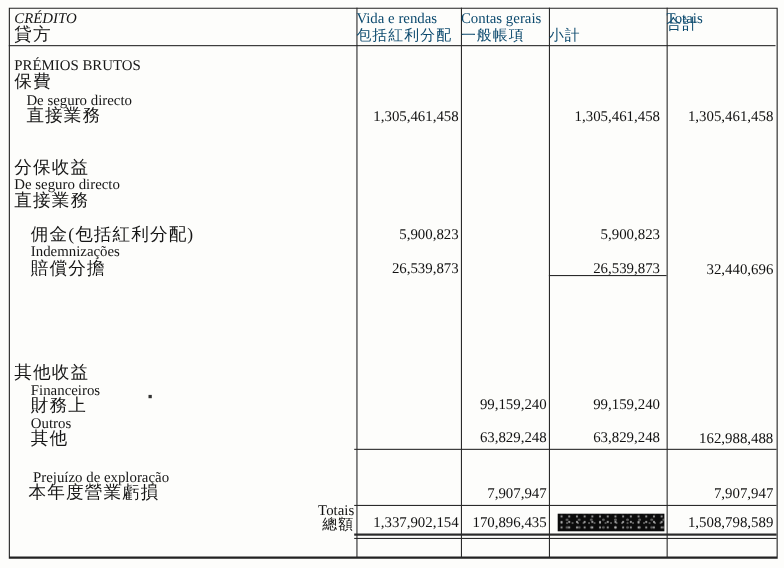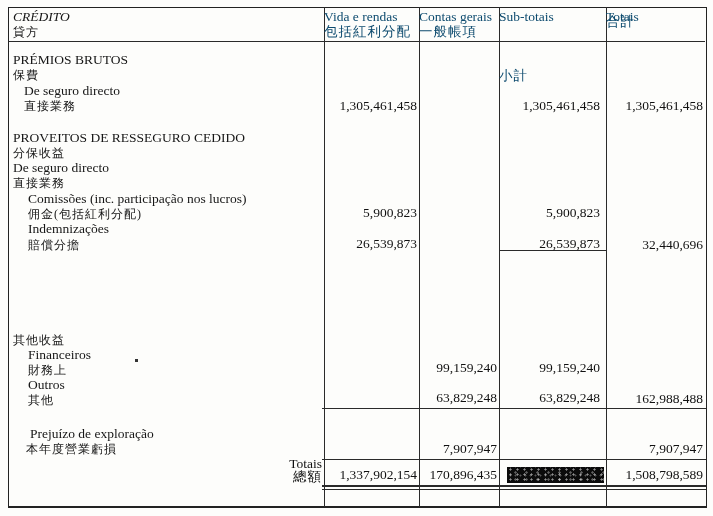--- a/index.html
+++ b/index.html
@@ -17,21 +17,21 @@
     border:1px solid #222;border-bottom-width:2px;
     background:transparent;
   }
   .vline{position:absolute;top:7px;height:500px;width:1px;background:#2a2a2a;}
   .hline{position:absolute;height:1px;background:#2a2a2a;}
   .hline.thick{height:2px;}
   .txt{
     position:absolute;white-space:nowrap;
     font-size:13.5px;line-height:14px;color:#161616;
   }
-  .zh{font-size:12px;letter-spacing:1px;}
+  .zh{font-size:16px;letter-spacing:1px;}
   .num{
     position:absolute;white-space:nowrap;text-align:right;
     font-size:13.5px;line-height:14px;color:#111;
   }
   .hdr{
     position:absolute;text-align:left;
     font-size:13.5px;line-height:14px;color:#0c4a6e;white-space:nowrap;
   }
   .redacted{
     position:absolute;left:507px;top:467px;width:97px;height:16px;
@@ -67,41 +67,38 @@
 
   <div class="txt" style="left:13px;top:10px;font-style:italic;">CRÉDITO</div>
   <div class="txt zh" style="left:13px;top:25px;">貸方</div>
 
   <div class="hdr" style="left:324px;top:10px;width:95px;">Vida e rendas</div>
   <div class="hdr zh" style="left:324px;top:25px;width:95px;">包括紅利分配</div>
 
   <div class="hdr" style="left:419px;top:10px;width:80px;">Contas gerais</div>
   <div class="hdr zh" style="left:419px;top:25px;width:80px;">一般帳項</div>
 
-  <div class="hdr" style="left:499px;top:10px;width:107px;">Sub-totais</div>
-  <div class="hdr zh" style="left:499px;top:25px;width:107px;margin-top:44px;">小計</div>
+  <div class="hdr zh" style="left:499px;top:25px;width:107px;">小計</div>
 
   <div class="hdr" style="left:606px;top:10px;width:99px;">Totais</div>
   <div class="hdr zh" style="left:606px;top:15px;width:93px;">合計</div>
 
   <div class="txt" style="left:13px;top:53px;">PRÉMIOS BRUTOS</div>
   <div class="txt zh" style="left:13px;top:68px;">保費</div>
   <div class="txt" style="left:24px;top:84px;">De seguro directo</div>
   <div class="txt zh" style="left:24px;top:99px;">直接業務</div>
 
   <div class="num" style="right:296px;top:99px;">1,305,461,458</div>
   <div class="num" style="right:113px;top:99px;">1,305,461,458</div>
   <div class="num" style="right:10px;top:99px;">1,305,461,458</div>
 
-  <div class="txt" style="left:13px;top:131px;">PROVEITOS DE RESSEGURO CEDIDO</div>
   <div class="txt zh" style="left:13px;top:146px;">分保收益</div>
   <div class="txt" style="left:13px;top:161px;">De seguro directo</div>
   <div class="txt zh" style="left:13px;top:176px;">直接業務</div>
 
-  <div class="txt" style="left:28px;top:192px;">Comissões (inc. participação nos lucros)</div>
   <div class="txt zh" style="left:28px;top:207px;">佣金(包括紅利分配)</div>
   <div class="num" style="right:296px;top:206px;">5,900,823</div>
   <div class="num" style="right:113px;top:206px;">5,900,823</div>
 
   <div class="txt" style="left:28px;top:222px;">Indemnizações</div>
   <div class="txt zh" style="left:28px;top:238px;">賠償分擔</div>
   <div class="num" style="right:296px;top:237px;">26,539,873</div>
   <div class="num" style="right:113px;top:237px;">26,539,873</div>
   <div class="num" style="right:10px;top:238px;">32,440,696</div>
 

